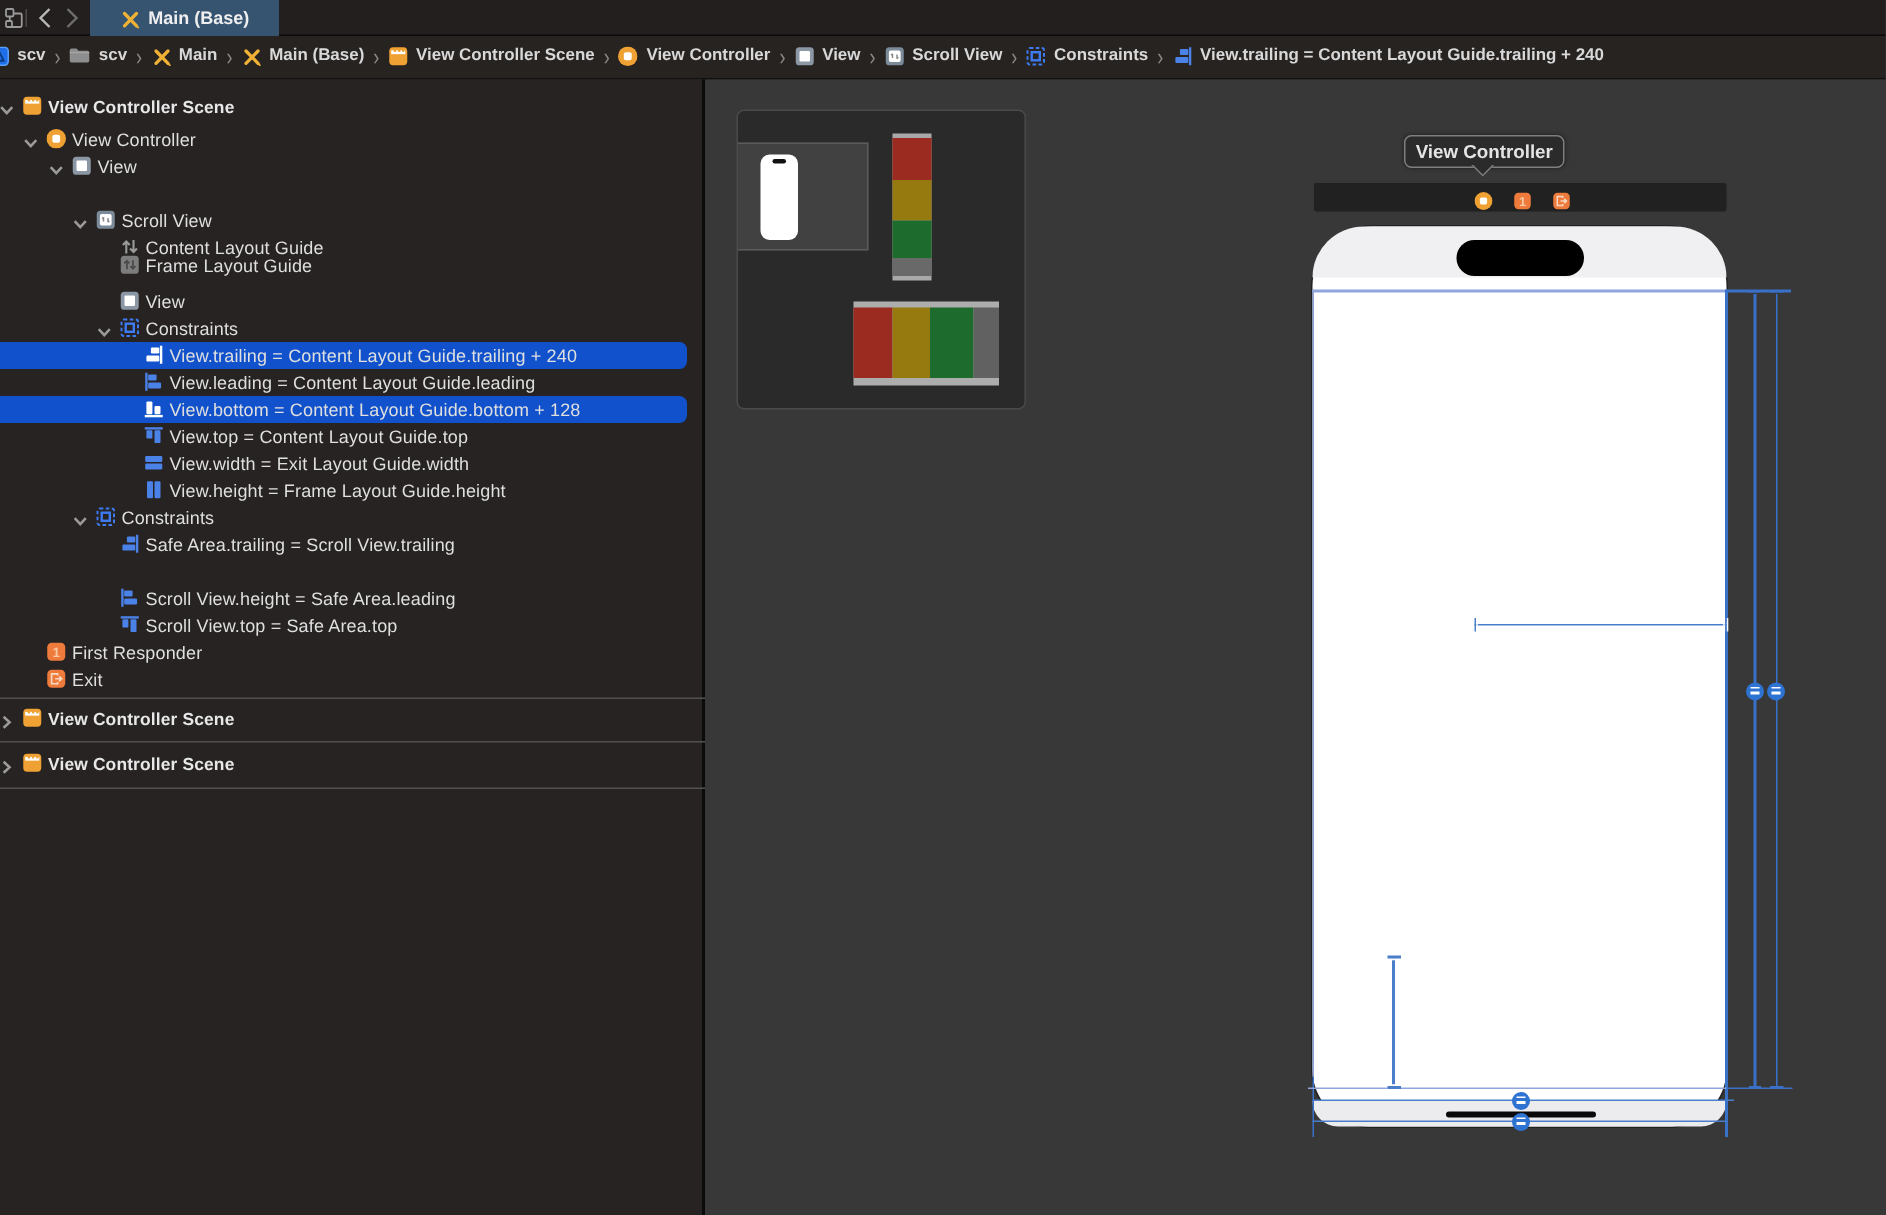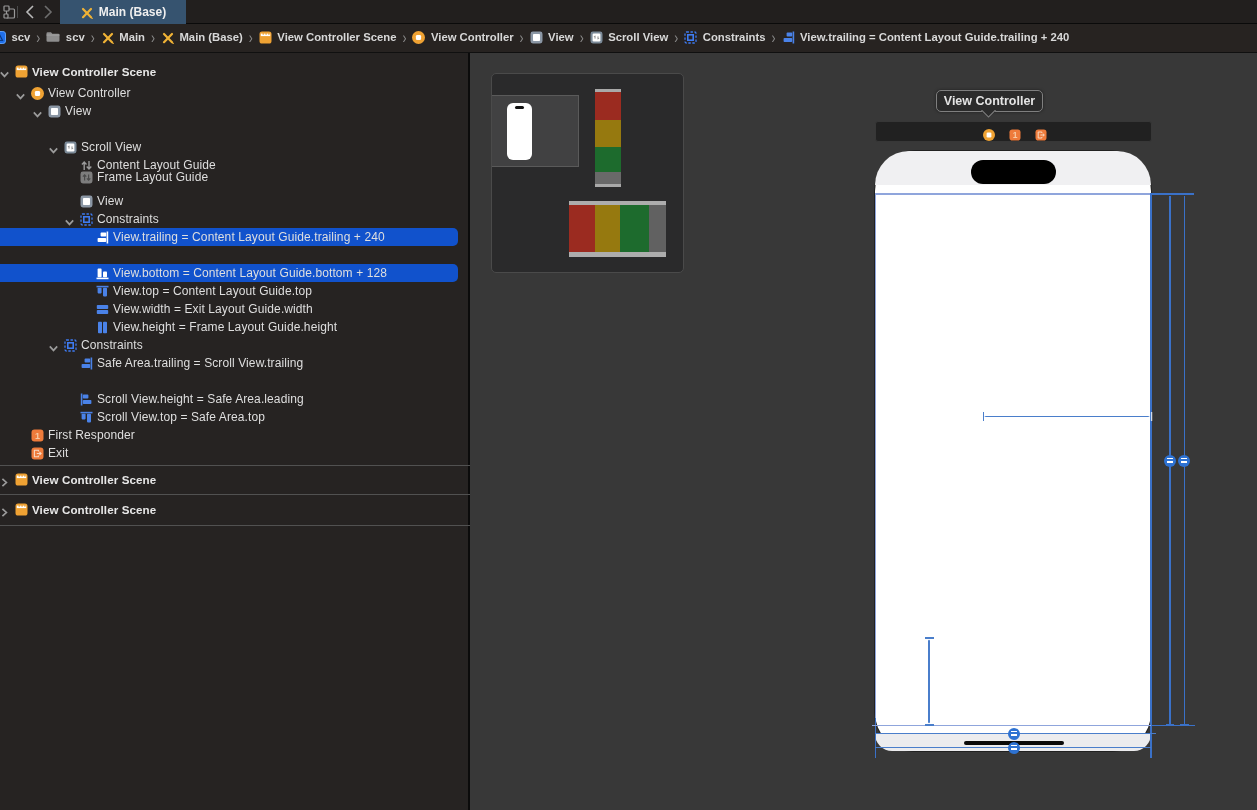--- a/index.html
+++ b/index.html
@@ -222,20 +222,28 @@
     </div>
     <div class="sel" style="top:175px"></div>
     <div class="row" style="top:175px">
       <span class="ico" style="left:96px"><svg width="13" height="13" viewBox="0 0 13 13">
           <rect x="10.6" y="0.5" width="1.6" height="12" fill="#fff"></rect>
           <rect x="4.6" y="1.6" width="5.6" height="4" rx="0.8" fill="#fff"></rect>
           <rect x="1.6" y="7.0" width="8.6" height="4" rx="0.8" fill="#fff"></rect>
         </svg></span>
       <span class="lbl" style="left:113px">View.trailing = Content Layout Guide.trailing + 240</span>
     </div>
+    <div class="row" style="top:193px">
+      <span class="ico" style="left:96px"><svg width="13" height="13" viewBox="0 0 13 13">
+          <rect x="0.8" y="0.5" width="1.6" height="12" fill="#4a82e8"></rect>
+          <rect x="2.8" y="1.6" width="5.6" height="4" rx="0.8" fill="#4a82e8"></rect>
+          <rect x="2.8" y="7.0" width="8.6" height="4" rx="0.8" fill="#4a82e8"></rect>
+        </svg></span>
+      <span class="lbl" style="left:113px">View.leading = Content Layout Guide.leading</span>
+    </div>
     <div class="sel" style="top:211px"></div>
     <div class="row" style="top:211px">
       <span class="ico" style="left:96px"><svg width="13" height="13" viewBox="0 0 13 13">
           <rect x="0.5" y="10.6" width="12" height="1.6" fill="#fff"></rect>
           <rect x="1.6" y="1.6" width="4" height="8.6" rx="0.8" fill="#fff"></rect>
           <rect x="7.0" y="4.6" width="4" height="5.6" rx="0.8" fill="#fff"></rect>
         </svg></span>
       <span class="lbl" style="left:113px">View.bottom = Content Layout Guide.bottom + 128</span>
     </div>
     <div class="row" style="top:229px">

